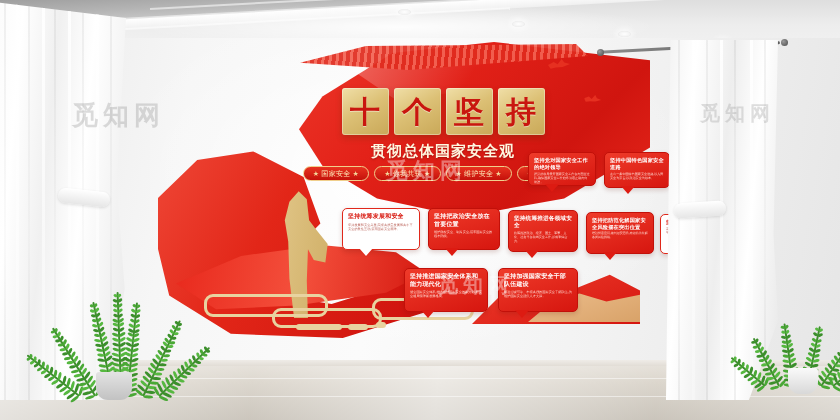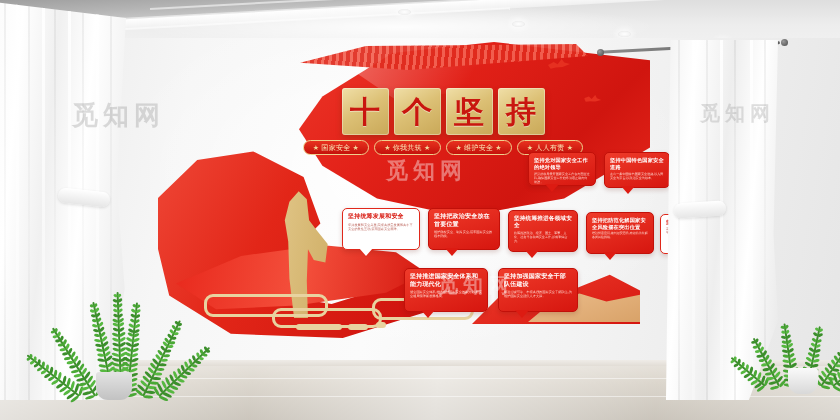--- a/index.html
+++ b/index.html
@@ -217,20 +217,21 @@
         <div class="plaque">
             <span>个</span>
           </div>
         <div class="plaque">
             <span>坚</span>
           </div>
         <div class="plaque">
             <span>持</span>
           </div>
       </div>
+      <div class="subtitle">贯彻总体国家安全观</div>
       <div class="badges">
         <div class="badge"><b>★</b><span>国家安全</span><b>★</b></div>
         <div class="badge"><b>★</b><span>你我共筑</span><b>★</b></div>
         <div class="badge"><b>★</b><span>维护安全</span><b>★</b></div>
         <div class="badge"><b>★</b><span>人人有责</span><b>★</b></div>
       </div>
     </div>
 
     <div class="card solid" style="left:352px;top:116px;width:68px;height:34px;">
       <div class="ttl" style="font-size:5.2px;">坚持党对国家安全工作的绝对领导</div>

